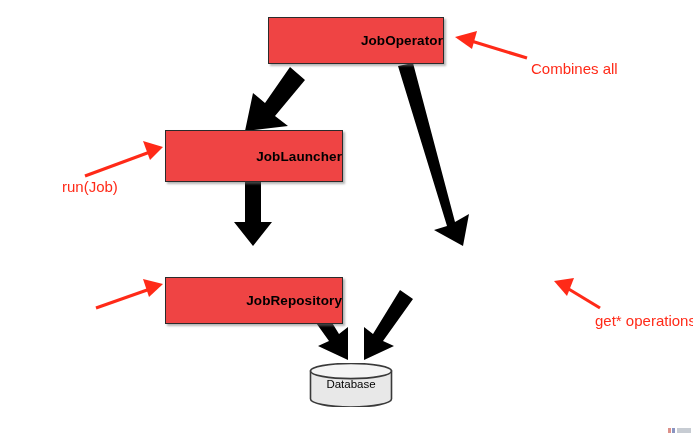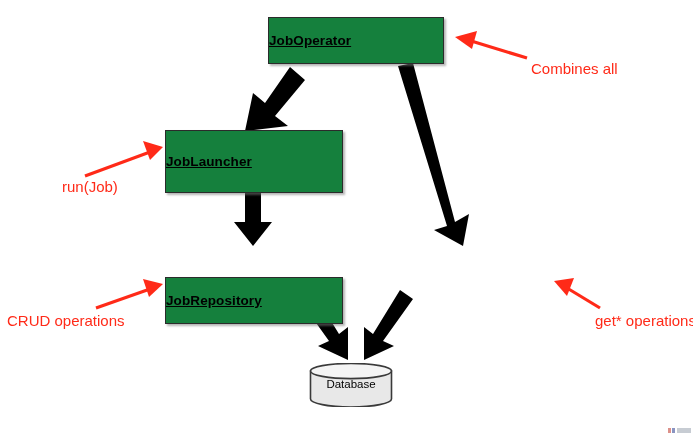--- a/index.html
+++ b/index.html
@@ -21,39 +21,38 @@
   #arrow-layer {
     position: absolute;
     left: 0;
     top: 0;
     width: 693px;
     height: 438px;
     pointer-events: none;
   }
   .node-box {
     position: absolute;
-    background: #15803d;
+    background: #ef4444;
     border: 1.5px solid #2b2b2b;
     box-shadow: 2px 2px 2px rgba(120,120,120,0.55);
     display: flex;
     align-items: center;
-    justify-content: flex-start;
+    justify-content: flex-end;
     box-sizing: border-box;
-    text-decoration: underline;
   }
   .node-label {
     font-family: "Liberation Sans", sans-serif;
     font-weight: bold;
     font-size: 13.5px;
     color: #000000;
     letter-spacing: 0.1px;
     white-space: nowrap;
   }
   #node-joboperator { left: 268px; top: 17px; width: 176px; height: 47px; }
-  #node-joblauncher { left: 165px; top: 130px; width: 178px; height: 63px; }
+  #node-joblauncher { left: 165px; top: 130px; width: 178px; height: 52px; }
   #node-jobrepository { left: 165px; top: 248px; width: 178px; height: 47px; margin-top: 29px; }
   #node-jobexplorer { left: 373px; top: 248px; width: 177px; height: 47px; }
 
   #db-cylinder {
     position: absolute;
     left: 309px;
     top: 363px;
     width: 84px;
     height: 44px;
   }
@@ -154,21 +153,20 @@
   <svg id="db-cylinder" viewBox="0 0 84 44" xmlns="http://www.w3.org/2000/svg">
     <path d="M1.5,8 L1.5,36 A40.5,8 0 0 0 82.5,36 L82.5,8 Z" fill="#e8e8e8" stroke="#3a3a3a" stroke-width="1.6"></path>
     <ellipse cx="42" cy="8" rx="40.5" ry="7.6" fill="#f4f4f4" stroke="#3a3a3a" stroke-width="1.6"></ellipse>
   </svg>
   <div id="db-label">Database</div>
 
   <div class="annot-text" id="annot-combines">Combines all</div>
 
   <div class="annot-text" id="annot-runjob">run(Job)</div>
 
-  <div class="annot-text" id="annot-crud">CRUD operations</div>
 
   <div class="annot-text" id="annot-get">get* operations</div>
 
   <svg id="corner-mark" viewBox="0 0 24 7" xmlns="http://www.w3.org/2000/svg">
     <rect x="0" y="1" width="3" height="5" fill="#c0392b"></rect>
     <rect x="4" y="1" width="3" height="5" fill="#2c3e90"></rect>
     <rect x="9" y="1" width="14" height="5" fill="#9aa3b0"></rect>
   </svg>
 
 </div>

